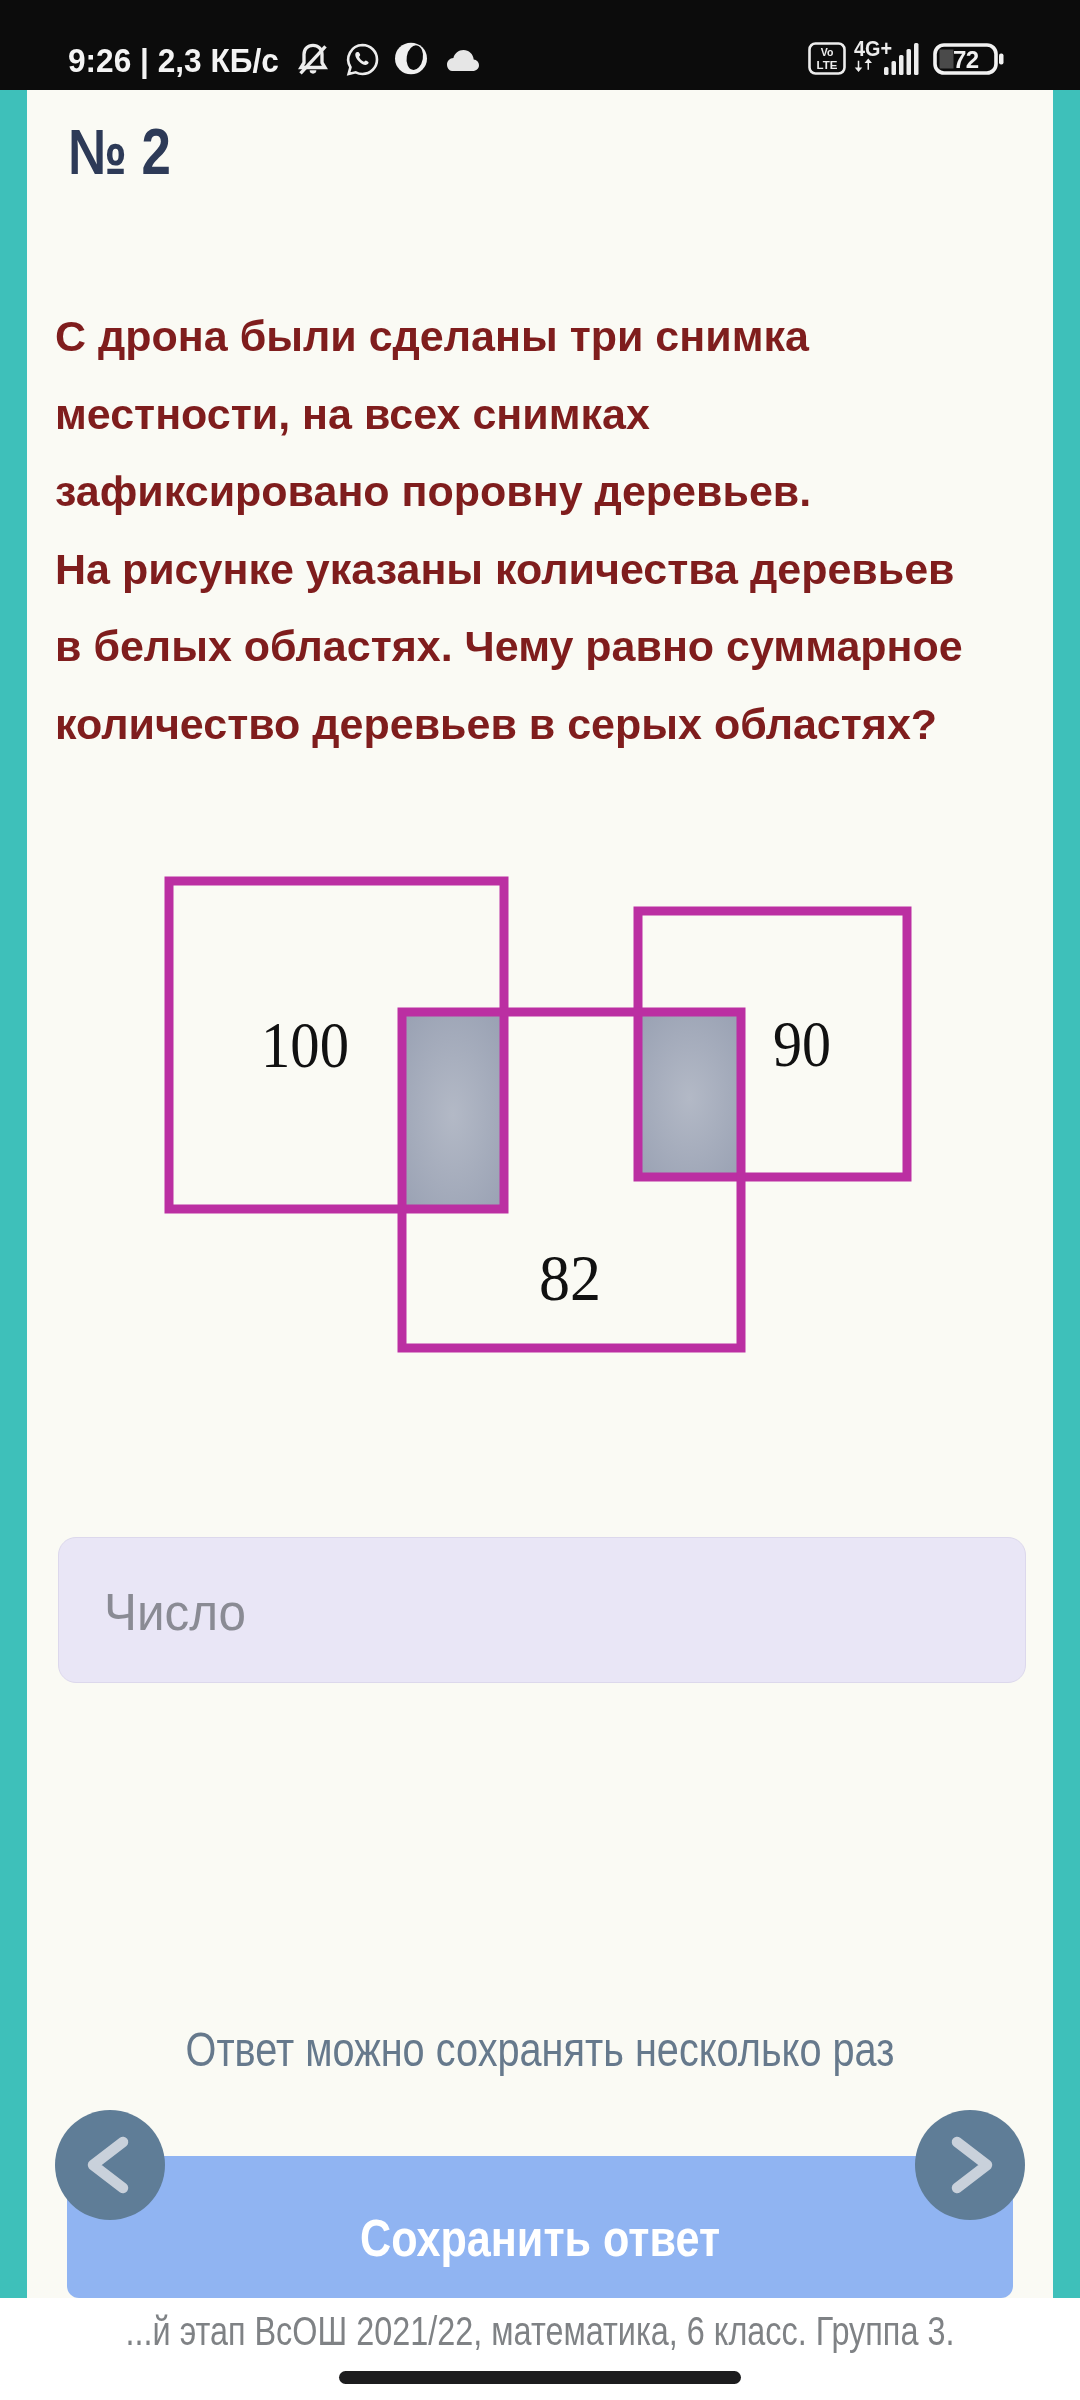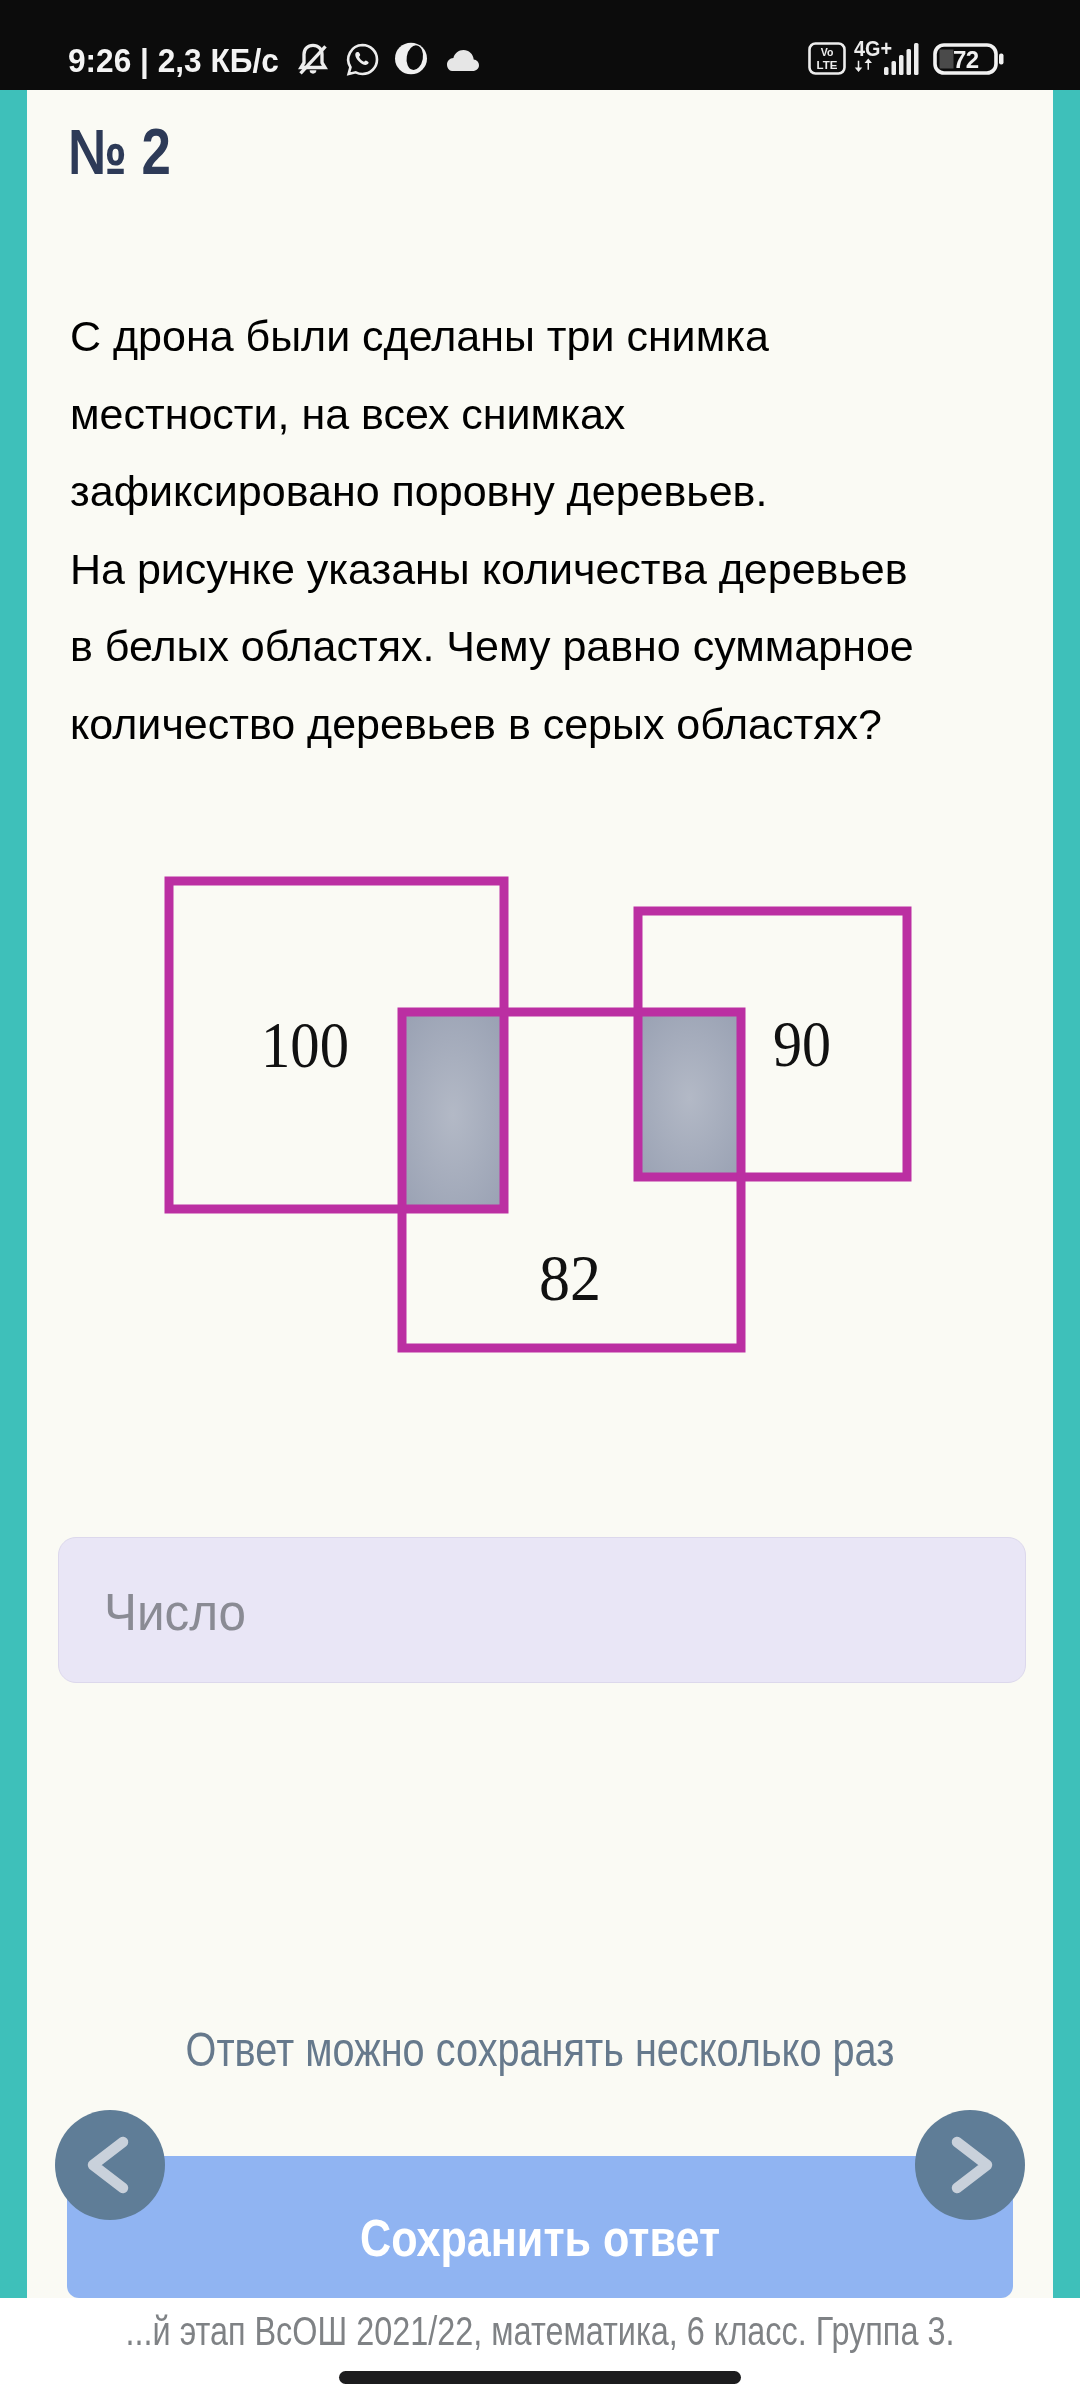--- a/index.html
+++ b/index.html
@@ -59,21 +59,21 @@
   <rect x="2" y="2" width="61" height="28" rx="9" fill="none" stroke="#F2F2F2" stroke-width="3.6"></rect>
   <rect x="6.5" y="6.5" width="14" height="19" fill="#4A4A4A"></rect>
   <text x="20" y="24.5" fill="#F2F2F2" font-size="24" font-weight="bold" font-family="Liberation Sans" textLength="26">72</text>
   <rect x="66" y="10.5" width="4.5" height="11" rx="2" fill="#F2F2F2"></rect>
 </svg>
 
 <div class="abs" style="left:27px;top:90px;width:1026px;height:2208px;background:#FAFAF4;"></div>
 
 <div class="abs" style="left:68px;top:115px;color:#2D3A57;font-size:64px;font-weight:bold;transform:scaleX(0.825);transform-origin:left top;">№ 2</div>
 
-<div class="abs" style="left:70px;top:298px;width:940px;color:#000000;font-size:43px;font-weight:normal;line-height:77.5px;">С дрона были сделаны три снимка<br>местности, на всех снимках<br>зафиксировано поровну деревьев.<br>На рисунке указаны количества деревьев<br>в белых областях. Чему равно суммарное<br>количество деревьев в серых областях?</div>
+<div class="abs" style="left:55px;top:298px;width:940px;color:#7f1d1d;font-size:43px;font-weight:bold;line-height:77.5px;">С дрона были сделаны три снимка<br>местности, на всех снимках<br>зафиксировано поровну деревьев.<br>На рисунке указаны количества деревьев<br>в белых областях. Чему равно суммарное<br>количество деревьев в серых областях?</div>
 
 <svg class="abs" style="left:140px;top:850px;" width="820" height="520" viewBox="0 0 820 520">
   <defs>
     <radialGradient id="g1" cx="50%" cy="52%" r="65%">
       <stop offset="0%" stop-color="#B3B9C6"></stop>
       <stop offset="100%" stop-color="#99A1B3"></stop>
     </radialGradient>
   </defs>
 
   <rect x="258" y="158" width="110" height="205" fill="url(#g1)"></rect>

